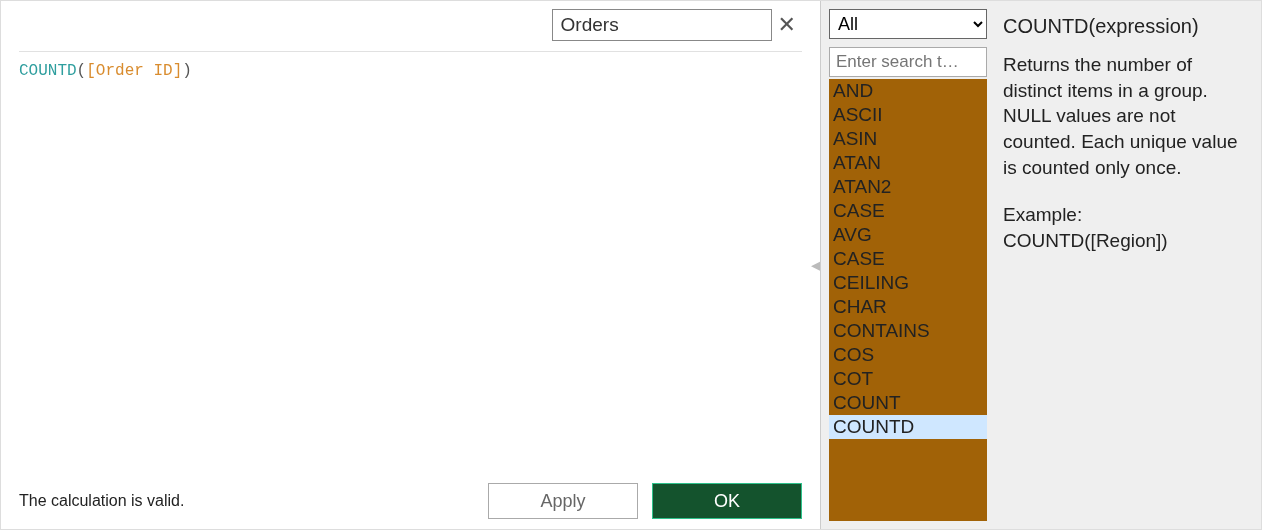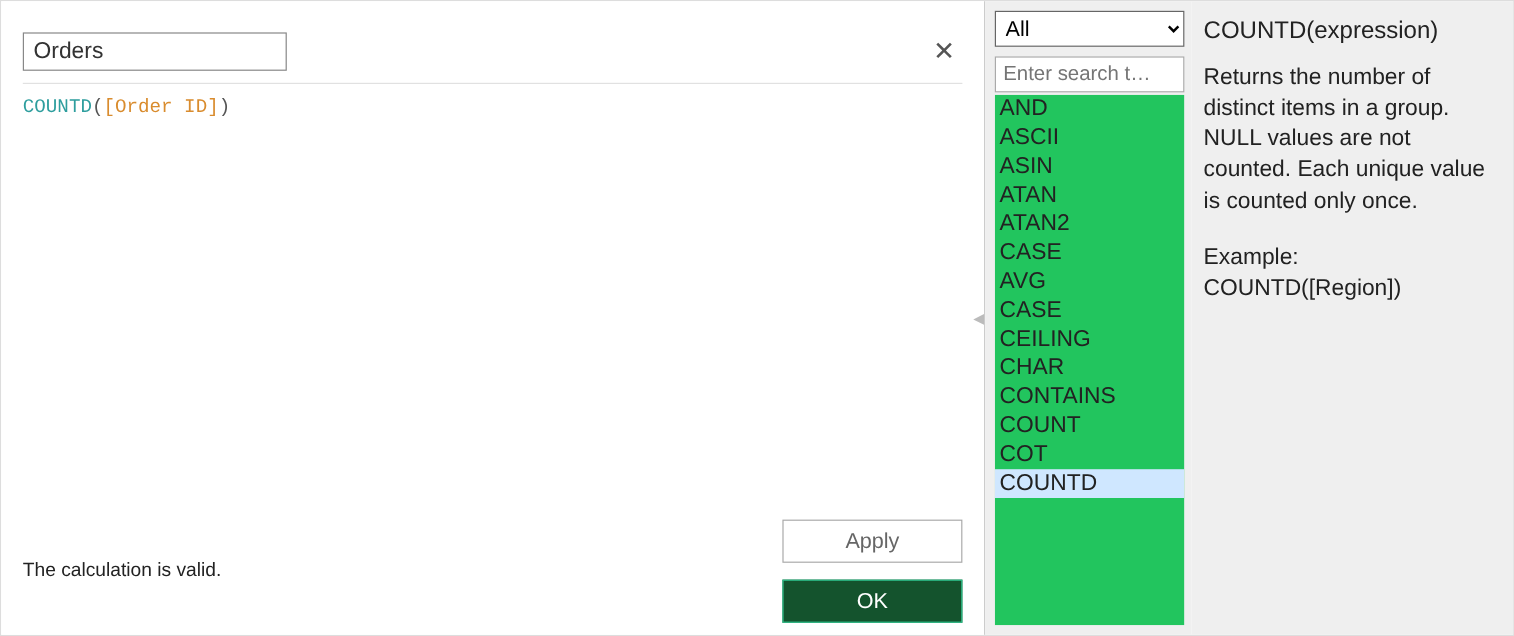--- a/index.html
+++ b/index.html
@@ -25,22 +25,21 @@
     display: flex;
     flex-direction: column;
     border-right: 1px solid #ccc;
     background: #fff;
     padding: 8px 18px 10px 18px;
     position: relative;
   }
   .title-row {
     display: flex;
     align-items: center;
-    justify-content: space-between;
-    margin-top: 18px;
+    justify-content: flex-end;
   }
   .title-input {
     width: 220px;
     height: 32px;
     font-size: 19px;
     padding: 2px 8px;
     border: 1px solid #888;
     color: #333;
   }
   .close-x {
@@ -64,21 +63,21 @@
   .tok-func  { color: #2e9e9e; }
   .tok-paren { color: #555; }
   .tok-field { color: #d98c2e; }
   .bottom-row {
     display: flex;
     align-items: center;
     justify-content: space-between;
     padding-top: 8px;
   }
   .status-text { font-size: 16px; color: #222; }
-  .buttons { display: flex; gap: 14px; flex-direction: column; }
+  .buttons { display: flex; gap: 14px; }
   .btn {
     width: 150px;
     height: 36px;
     font-size: 18px;
     border: 1px solid #aaa;
     background: #fff;
     cursor: pointer;
   }
   .btn-apply { color: #666; }
   .btn-ok {
@@ -126,21 +125,21 @@
   .fn-list-wrap {
     flex: 1 1 auto;
     position: relative;
     border: none;
     overflow: hidden;
     display: flex;
   }
   .fn-list {
     flex: 1 1 auto;
     overflow-y: scroll;
-    background: #22c55e;
+    background: #a16207;
     border-right: none;
   }
   .fn-list::-webkit-scrollbar { width: 18px; }
   .fn-list::-webkit-scrollbar-track { background: #f2f2f2; }
   .fn-list::-webkit-scrollbar-thumb { background: #cfcfcf; }
   .fn-list::-webkit-scrollbar-button {
     background: #f2f2f2;
     height: 18px;
     display: block;
   }
@@ -200,22 +199,23 @@
           <div class="fn-item">ASCII</div>
           <div class="fn-item">ASIN</div>
           <div class="fn-item">ATAN</div>
           <div class="fn-item">ATAN2</div>
           <div class="fn-item">CASE</div>
           <div class="fn-item">AVG</div>
           <div class="fn-item">CASE</div>
           <div class="fn-item">CEILING</div>
           <div class="fn-item">CHAR</div>
           <div class="fn-item">CONTAINS</div>
+          <div class="fn-item">COS</div>
+          <div class="fn-item">COT</div>
           <div class="fn-item">COUNT</div>
-          <div class="fn-item">COT</div>
           <div class="fn-item selected">COUNTD</div>
         </div>
     </div>
   </div>
 
   <div class="right-pane">
     <p class="doc-heading">COUNTD(expression)</p>
     <div class="doc-body">
       <p>Returns the number of distinct items in a group. NULL values are not counted.  Each unique value is counted only once.</p>
       <p>

